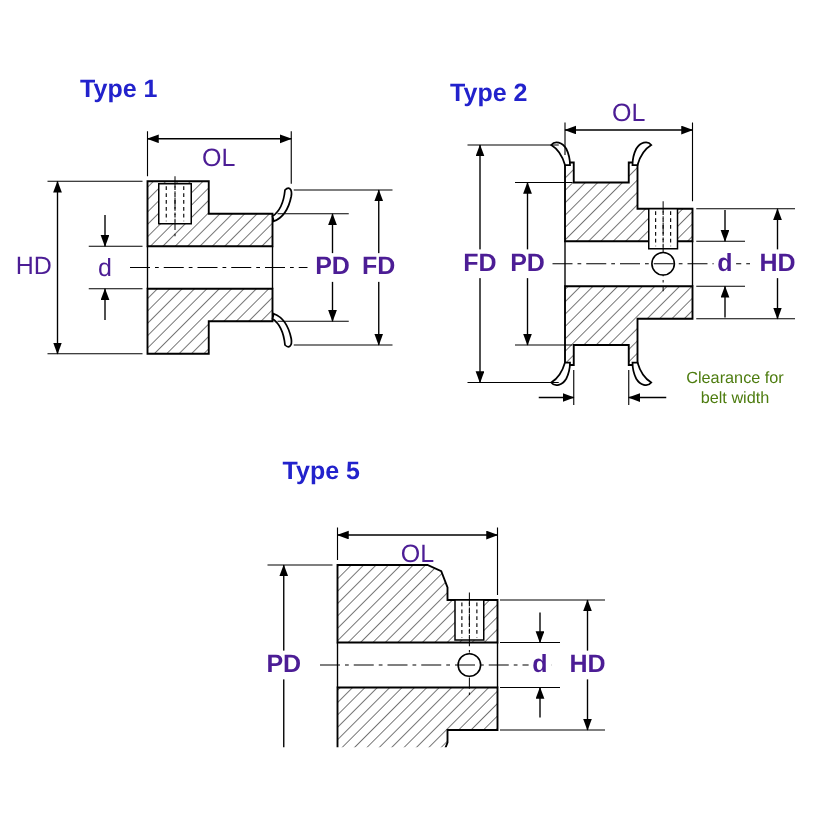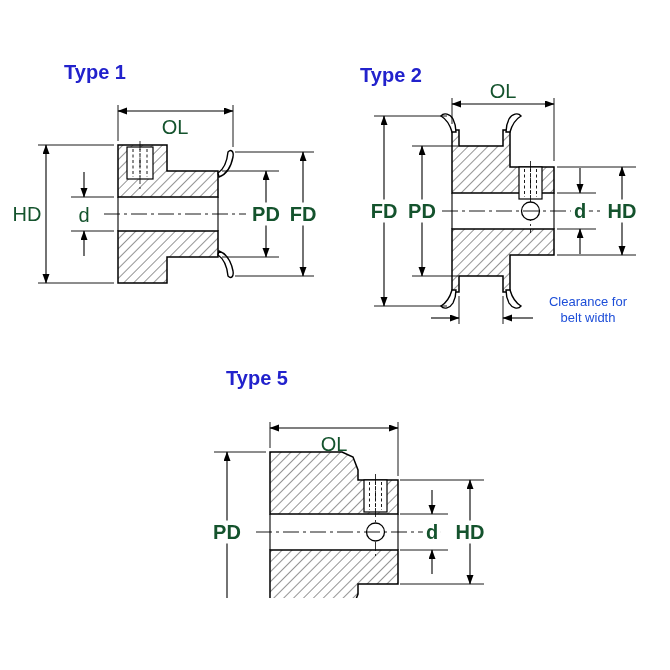--- a/index.html
+++ b/index.html
@@ -2,24 +2,24 @@
 <html><head>
 <meta charset="utf-8">
 <style>
   html,body{margin:0;padding:0;background:#fff;}
   .canvas{position:relative;width:670px;height:598px;background:#ffffff;
           font-family:"Liberation Sans",sans-serif;overflow:hidden;}
   .canvas svg{position:absolute;left:0;top:0;}
   .type-title{position:absolute;transform:translate(-50%,-50%);
               font-size:20px;font-weight:bold;color:#2222cc;white-space:nowrap;}
   .dim-label{position:absolute;transform:translate(-50%,-50%);
-             font-size:20px;color:#14532d;white-space:nowrap;z-index:2;}
+             font-size:20px;color:#4c1d95;white-space:nowrap;z-index:2;}
   .dim-label.bg{background:#ffffff;padding:0 3px;font-weight:bold;}
   .note{position:absolute;transform:translate(-50%,-50%);
-        font-size:13px;color:#1d4ed8;text-align:center;line-height:16px;z-index:2;white-space:nowrap;}
+        font-size:13px;color:#4d7c0f;text-align:center;line-height:16px;z-index:2;white-space:nowrap;}
 </style>
 </head>
 <body>
 
 <div class="canvas">
 
   <svg width="670" height="670" viewBox="0 0 670 670">
     <defs>
       <pattern id="hatch" width="7" height="7" patternUnits="userSpaceOnUse" patternTransform="rotate(45)">
         <rect width="7" height="7" fill="#ffffff"></rect>

